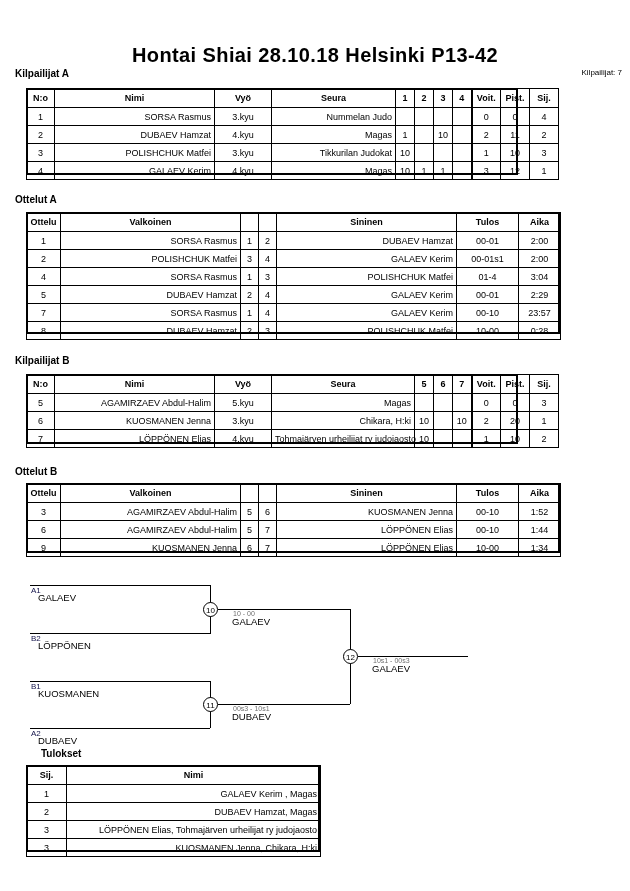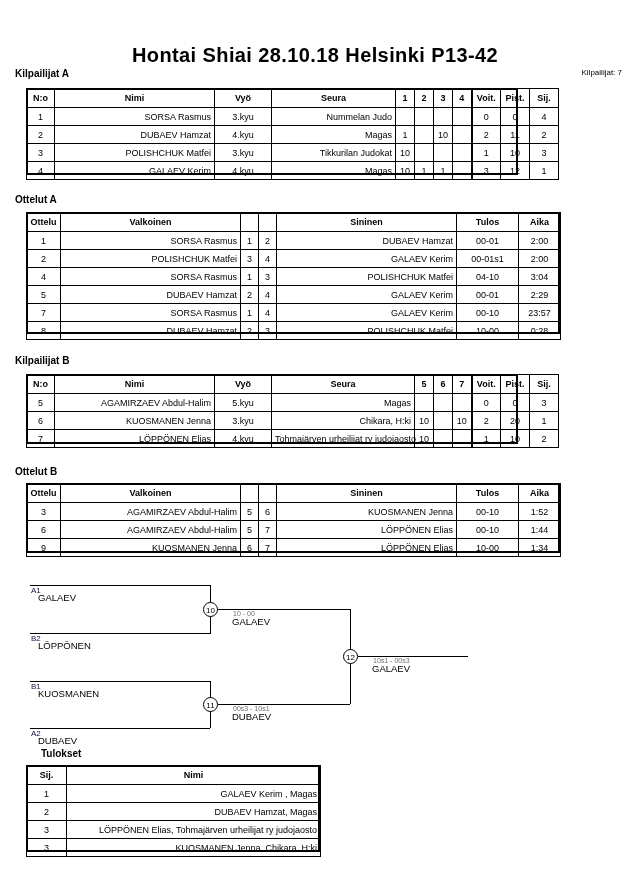--- a/index.html
+++ b/index.html
@@ -254,21 +254,21 @@
       <td class="l">GALAEV Kerim</td>
       <td class="c">00-01s1</td>
       <td class="c">2:00</td>
     </tr>
     <tr>
       <td class="c">4</td>
       <td class="l">SORSA Rasmus</td>
       <td class="c">1</td>
       <td class="c">3</td>
       <td class="l">POLISHCHUK Matfei</td>
-      <td class="c">04-10</td>
+      <td class="c">01-4</td>
       <td class="c">3:04</td>
     </tr>
     <tr>
       <td class="c">5</td>
       <td class="l">DUBAEV Hamzat</td>
       <td class="c">2</td>
       <td class="c">4</td>
       <td class="l">GALAEV Kerim</td>
       <td class="c">00-01</td>
       <td class="c">2:29</td>

